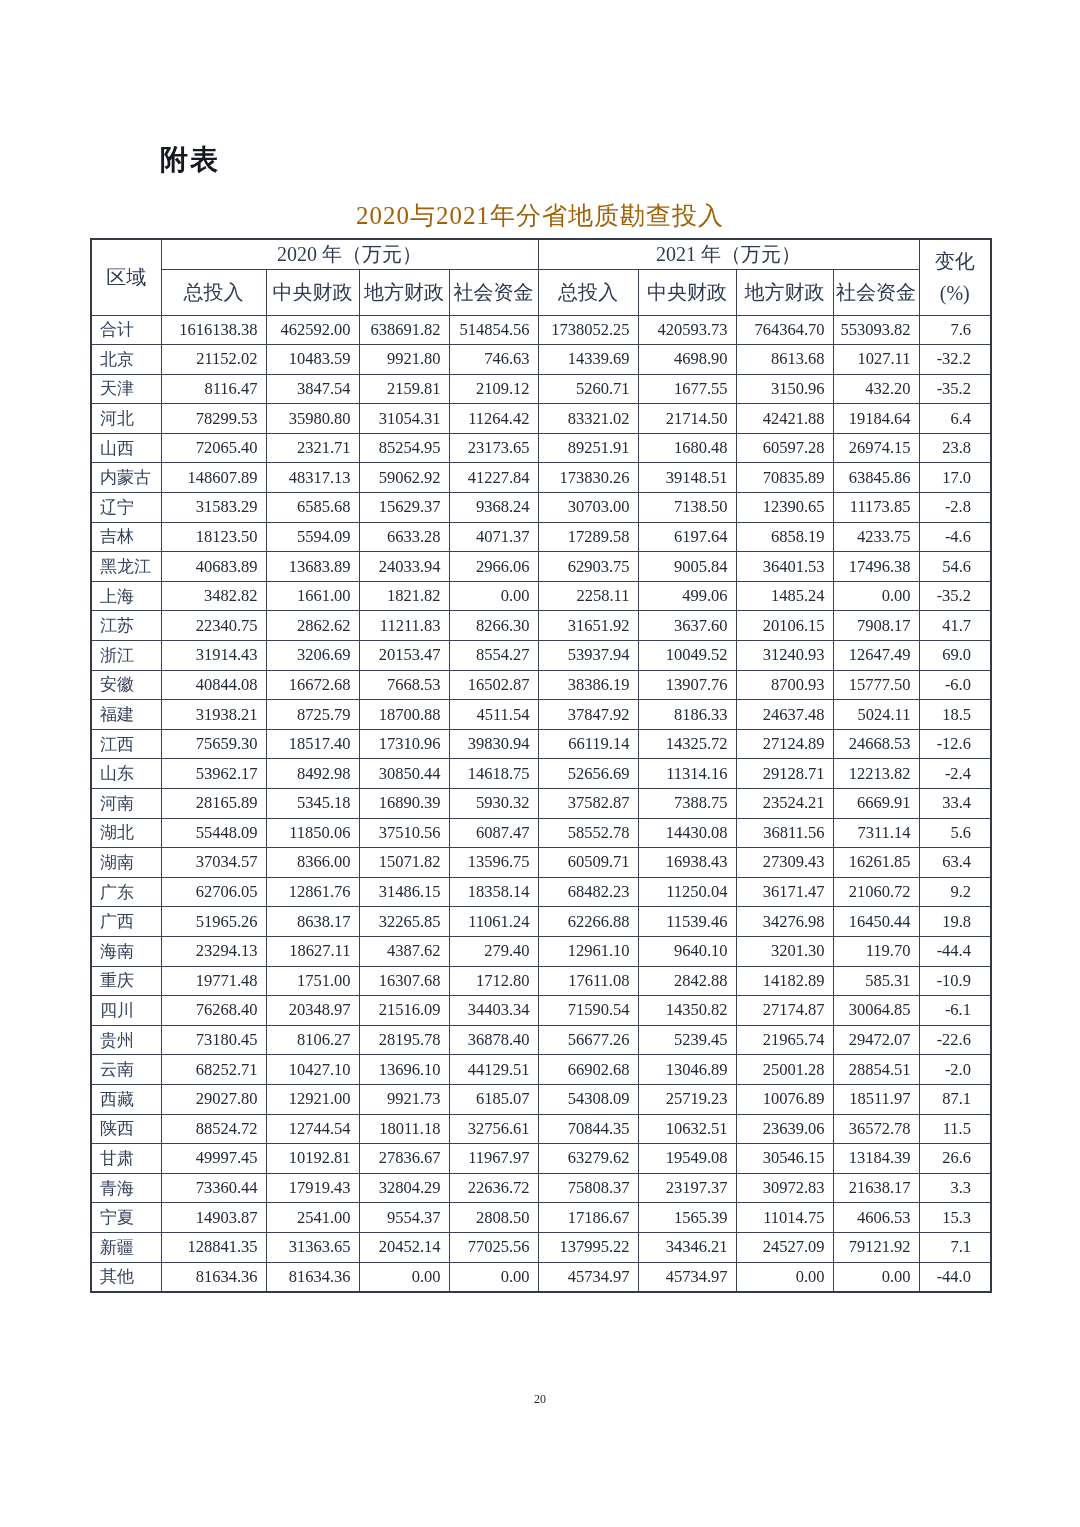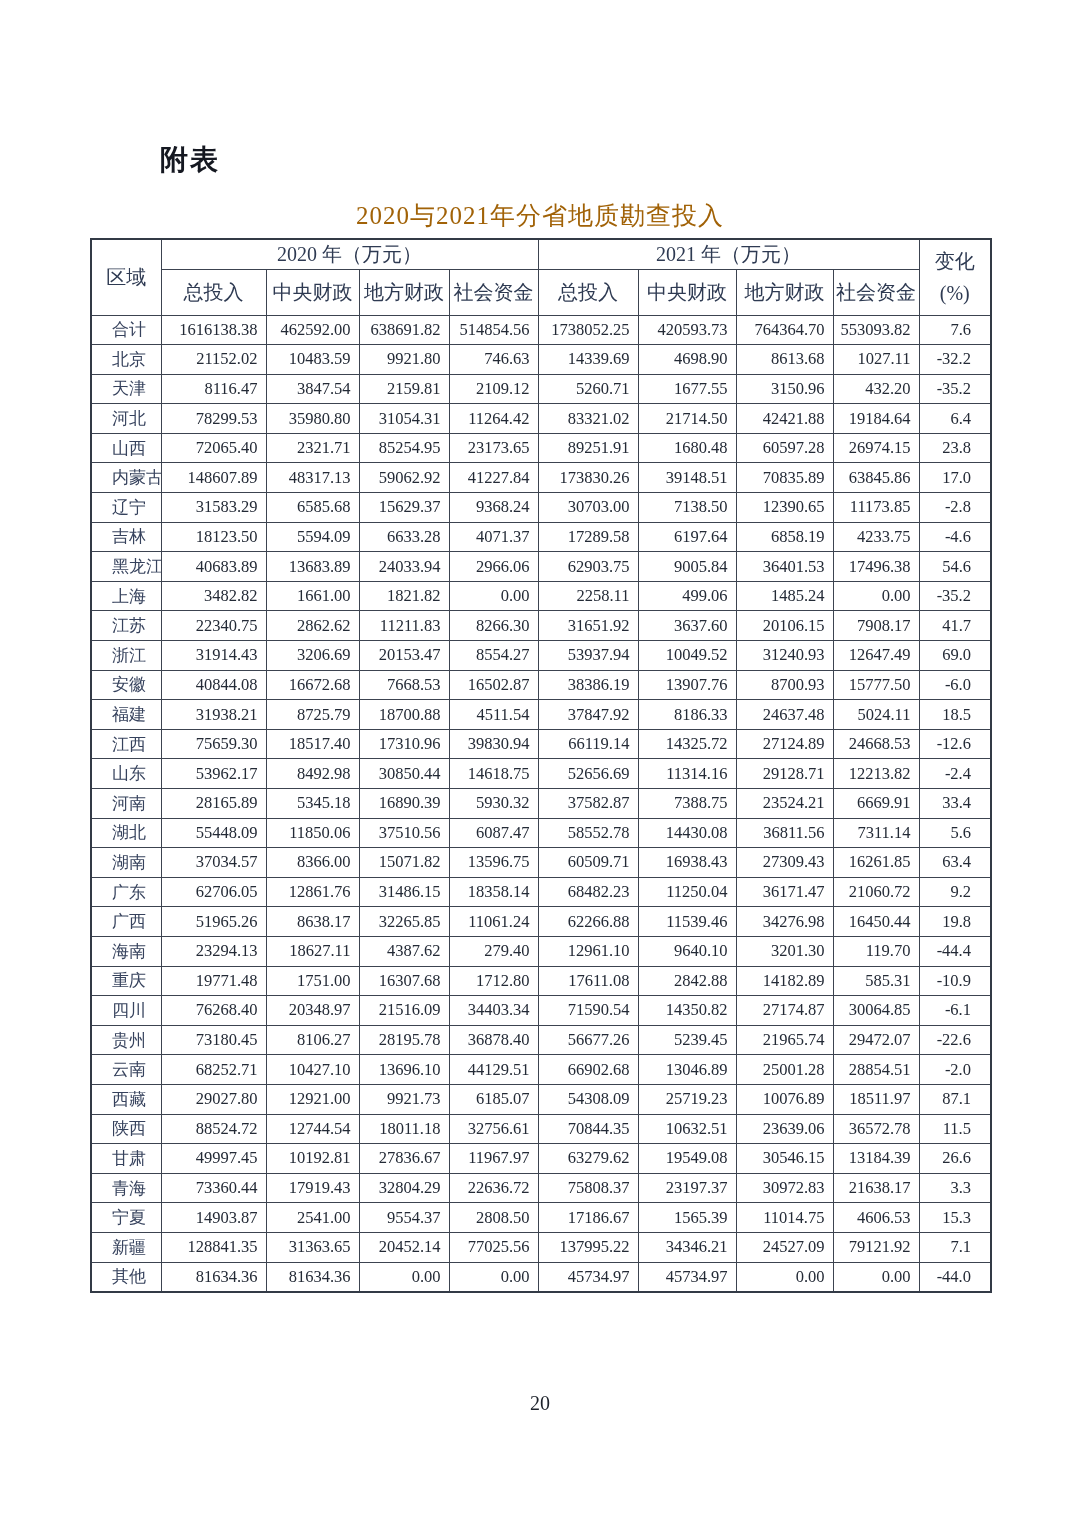--- a/index.html
+++ b/index.html
@@ -39,35 +39,35 @@
   thead th {
     font-weight:normal;
     text-align:center; vertical-align:middle;
     color:#2e3a52;
     font-size:20px;
   }
   .row-group { height:30px; }
   .row-sub th { height:45px;margin-top:12px; }
   td { height:28.6px; }
   td.region {
-    text-align:left; padding-left:20px;
+    text-align:left; padding-left:8px;
     color:#36425d;
     font-size:17px;
   }
   td.num {
     text-align:right; padding-right:8px;
     color:#232a36;
   }
   td.change { padding-right:19px; }
   th.change-h { line-height:1.6; }
   th.change-h span { display:block; }
   .page-number {
     position:absolute; left:0; top:1392px; width:100%;
     text-align:center;
-    font-size:20px; color:#1d222b;
+    font-size:12px; color:#1d222b;
   }
 </style>
 </head>
 <body>
 
 <div class="page">
 
   <div class="heading">附表</div>
 
   <div class="title">2020与2021年分省地质勘查投入</div>

